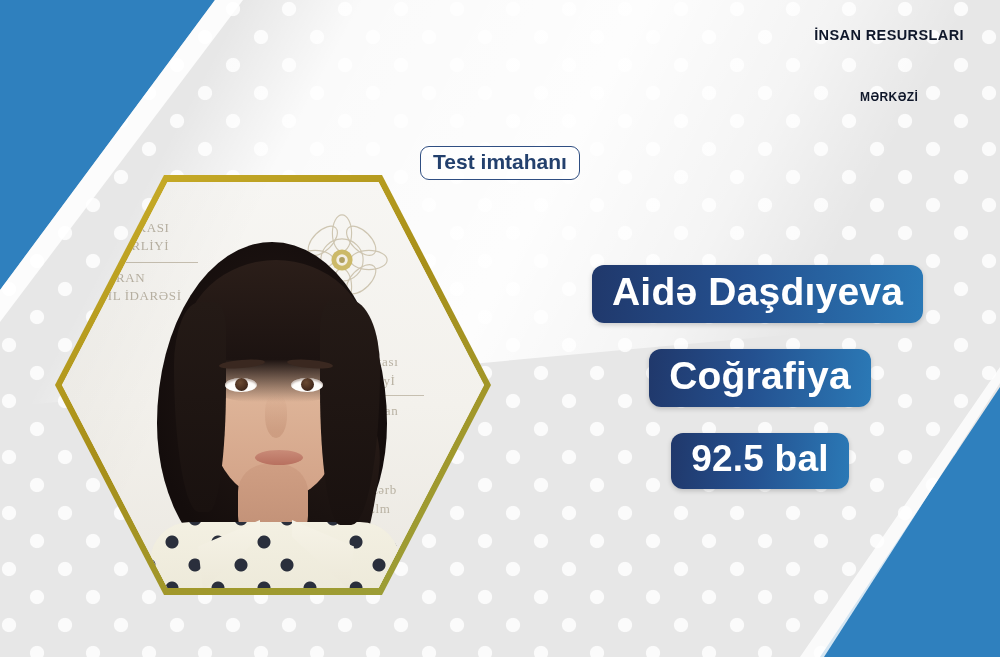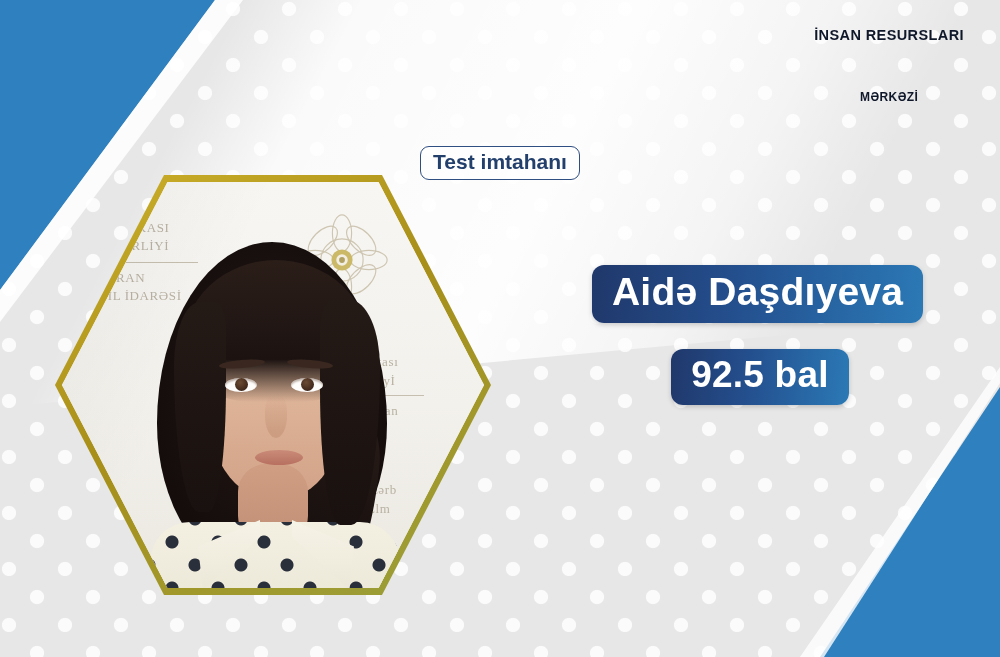--- a/index.html
+++ b/index.html
@@ -415,16 +415,17 @@
       <div class="iris iris-l"></div>
       <div class="iris iris-r"></div>
       <div class="nose"></div>
       <div class="lips"></div>
       <div class="photo-shade"></div>
     </div>
   </div>
 
   <div class="badges">
     <div class="badge badge-name">Aidə Daşdıyeva</div>
+    <div class="badge badge-subject">Coğrafiya</div>
     <div class="badge badge-score">92.5 bal</div>
   </div>
 
 </div>
 
 </body></html>

